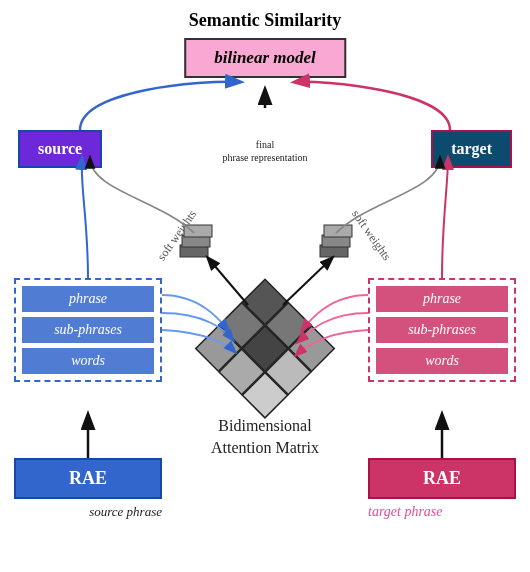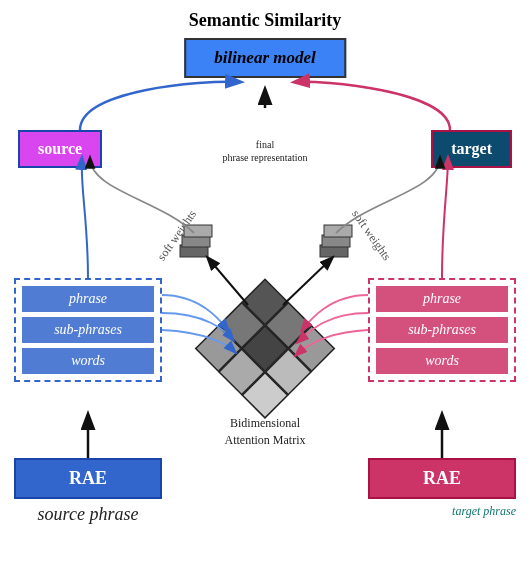--- a/index.html
+++ b/index.html
@@ -26,34 +26,34 @@
       font-size: 18px;
       font-weight: bold;
       white-space: nowrap;
     }
     
     .bilinear-box {
       position: absolute;
       top: 38px;
       left: 50%;
       transform: translateX(-50%);
-      background: #3b82f6;
+      background: #f9a8d4;
       border: 2.5px solid #333;
       padding: 8px 28px;
       font-size: 17px;
       font-weight: bold;
       font-style: italic;
       white-space: nowrap;
     }
     
     .source-box {
       position: absolute;
       top: 130px;
       left: 18px;
-      background: #d946ef;
+      background: #6d28d9;
       border: 2.5px solid #1a44aa;
       padding: 8px 18px;
       color: white;
       font-size: 16px;
       font-weight: bold;
       min-width: 80px;
       text-align: center;
     }
     
     .target-box {
@@ -148,42 +148,42 @@
       font-weight: bold;
       text-align: center;
       padding: 8px 0;
     }
     
     .src-phrase-label {
       position: absolute;
       top: 504px;
       left: 14px;
       width: 148px;
-      text-align: center;
-      font-style: italic;
-      font-size: 18px;
+      text-align: right;
+      font-style: italic;
+      font-size: 13px;
       color: #222;
     }
     .tgt-phrase-label {
       position: absolute;
       top: 504px;
       right: 14px;
       width: 148px;
-      text-align: right;
-      font-style: italic;
-      font-size: 12px;
-      color: #0f766e;
+      text-align: left;
+      font-style: italic;
+      font-size: 14px;
+      color: #ec4899;
     }
     
     .bidim-label {
       position: absolute;
       top: 415px;
       left: 50%;
       transform: translateX(-50%);
-      font-size: 12px;
+      font-size: 16px;
       text-align: center;
       line-height: 1.4;
       color: #222;
     }
     
     .soft-left {
       position: absolute;
       top: 228px;
       left: 148px;
       font-size: 12px;

